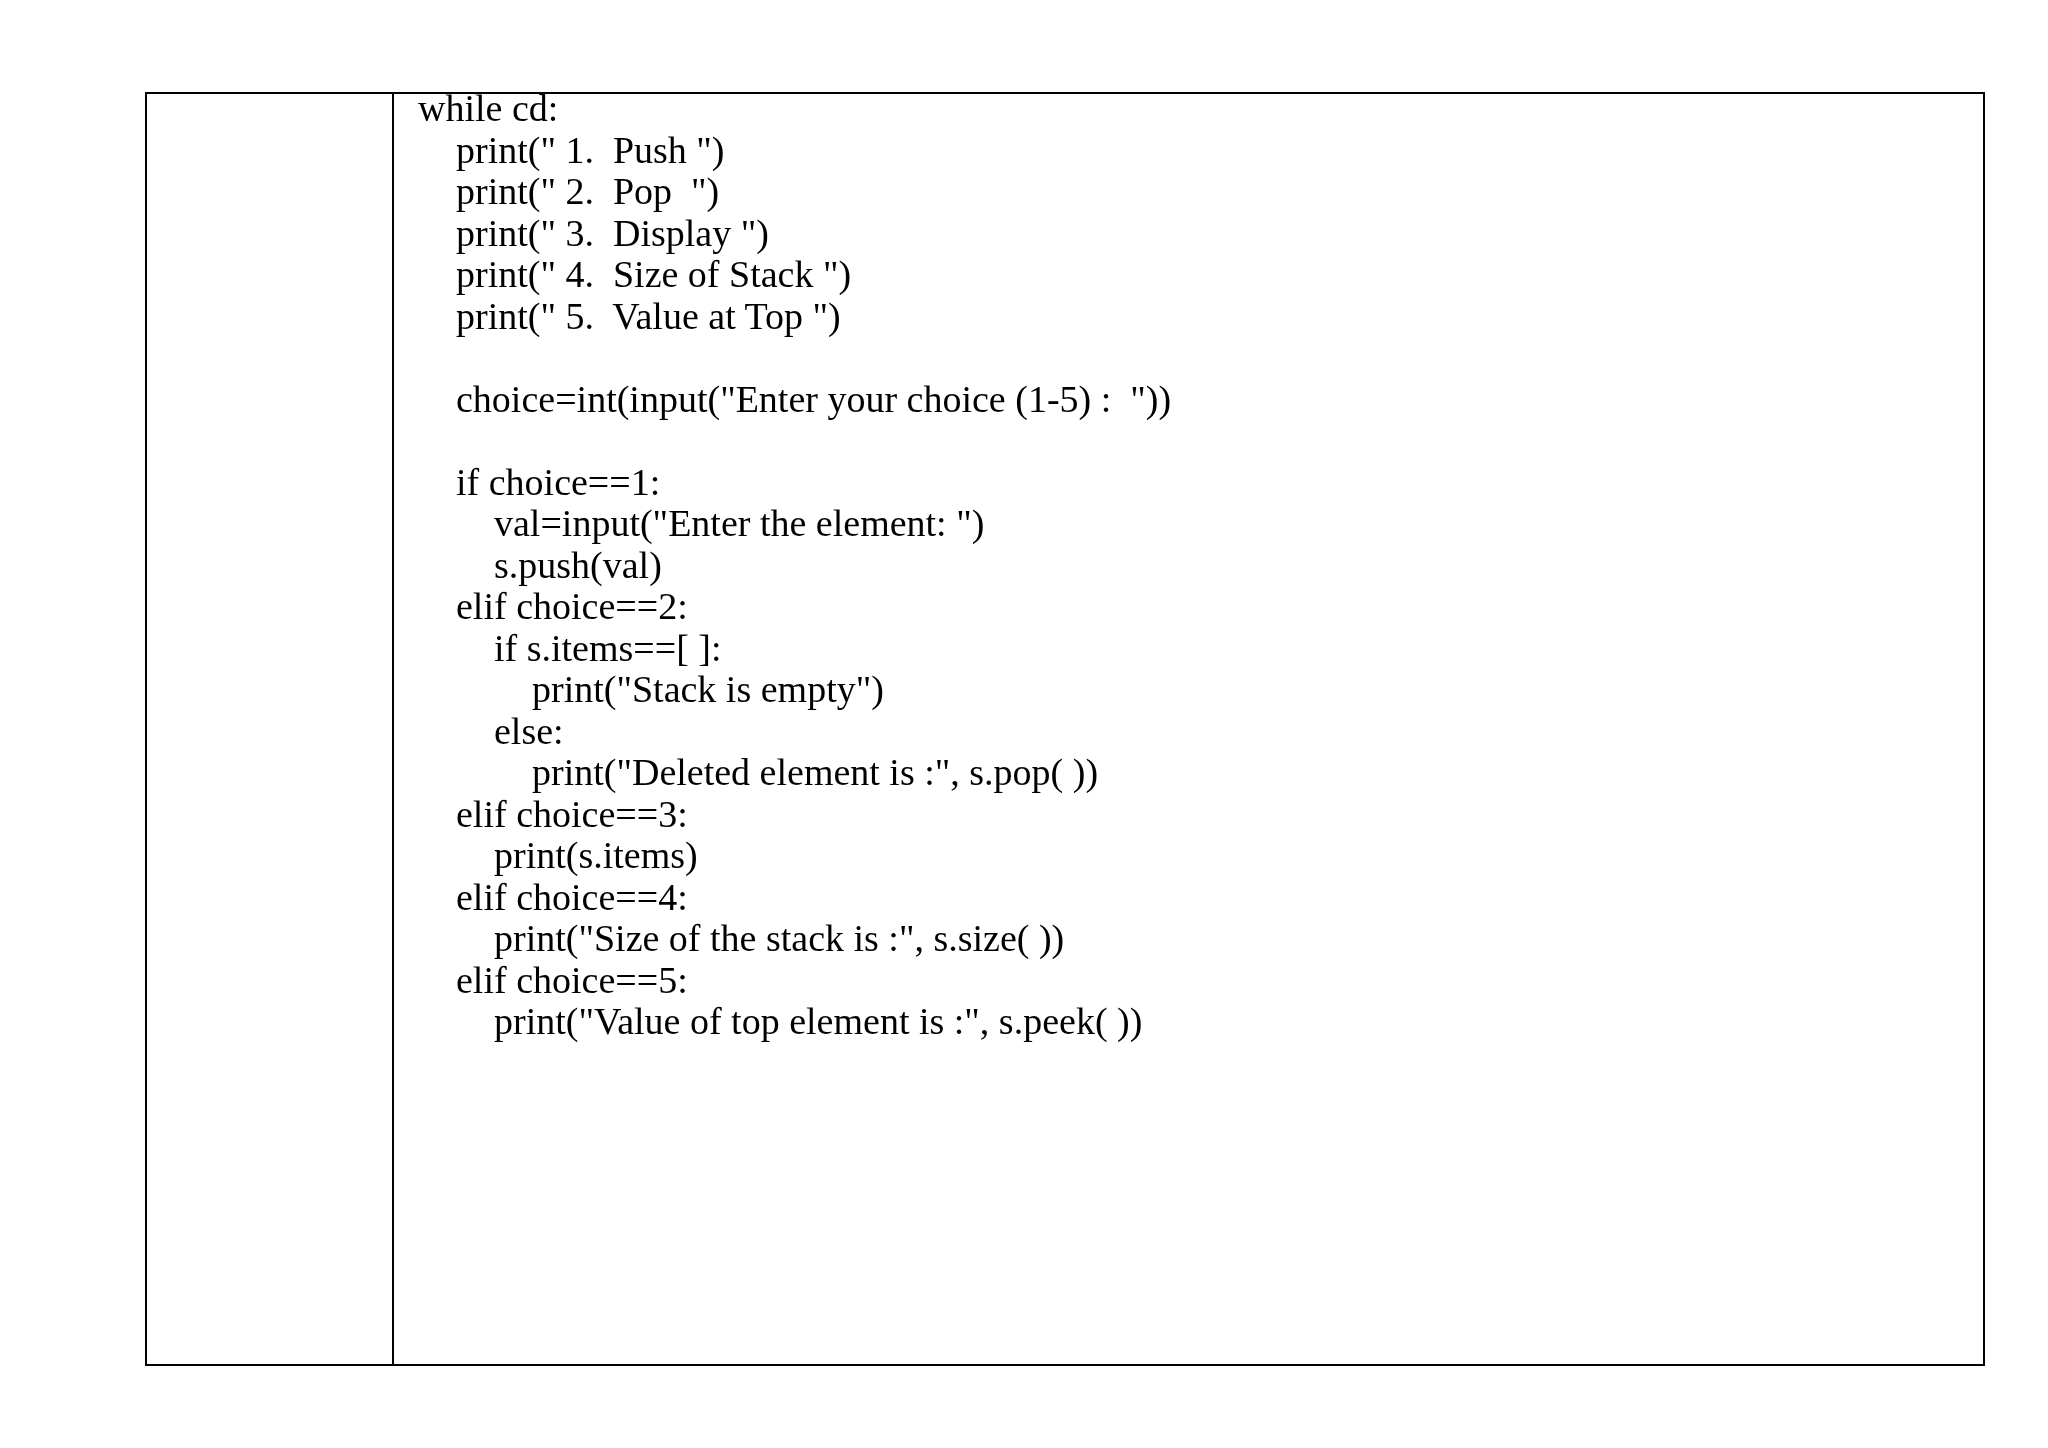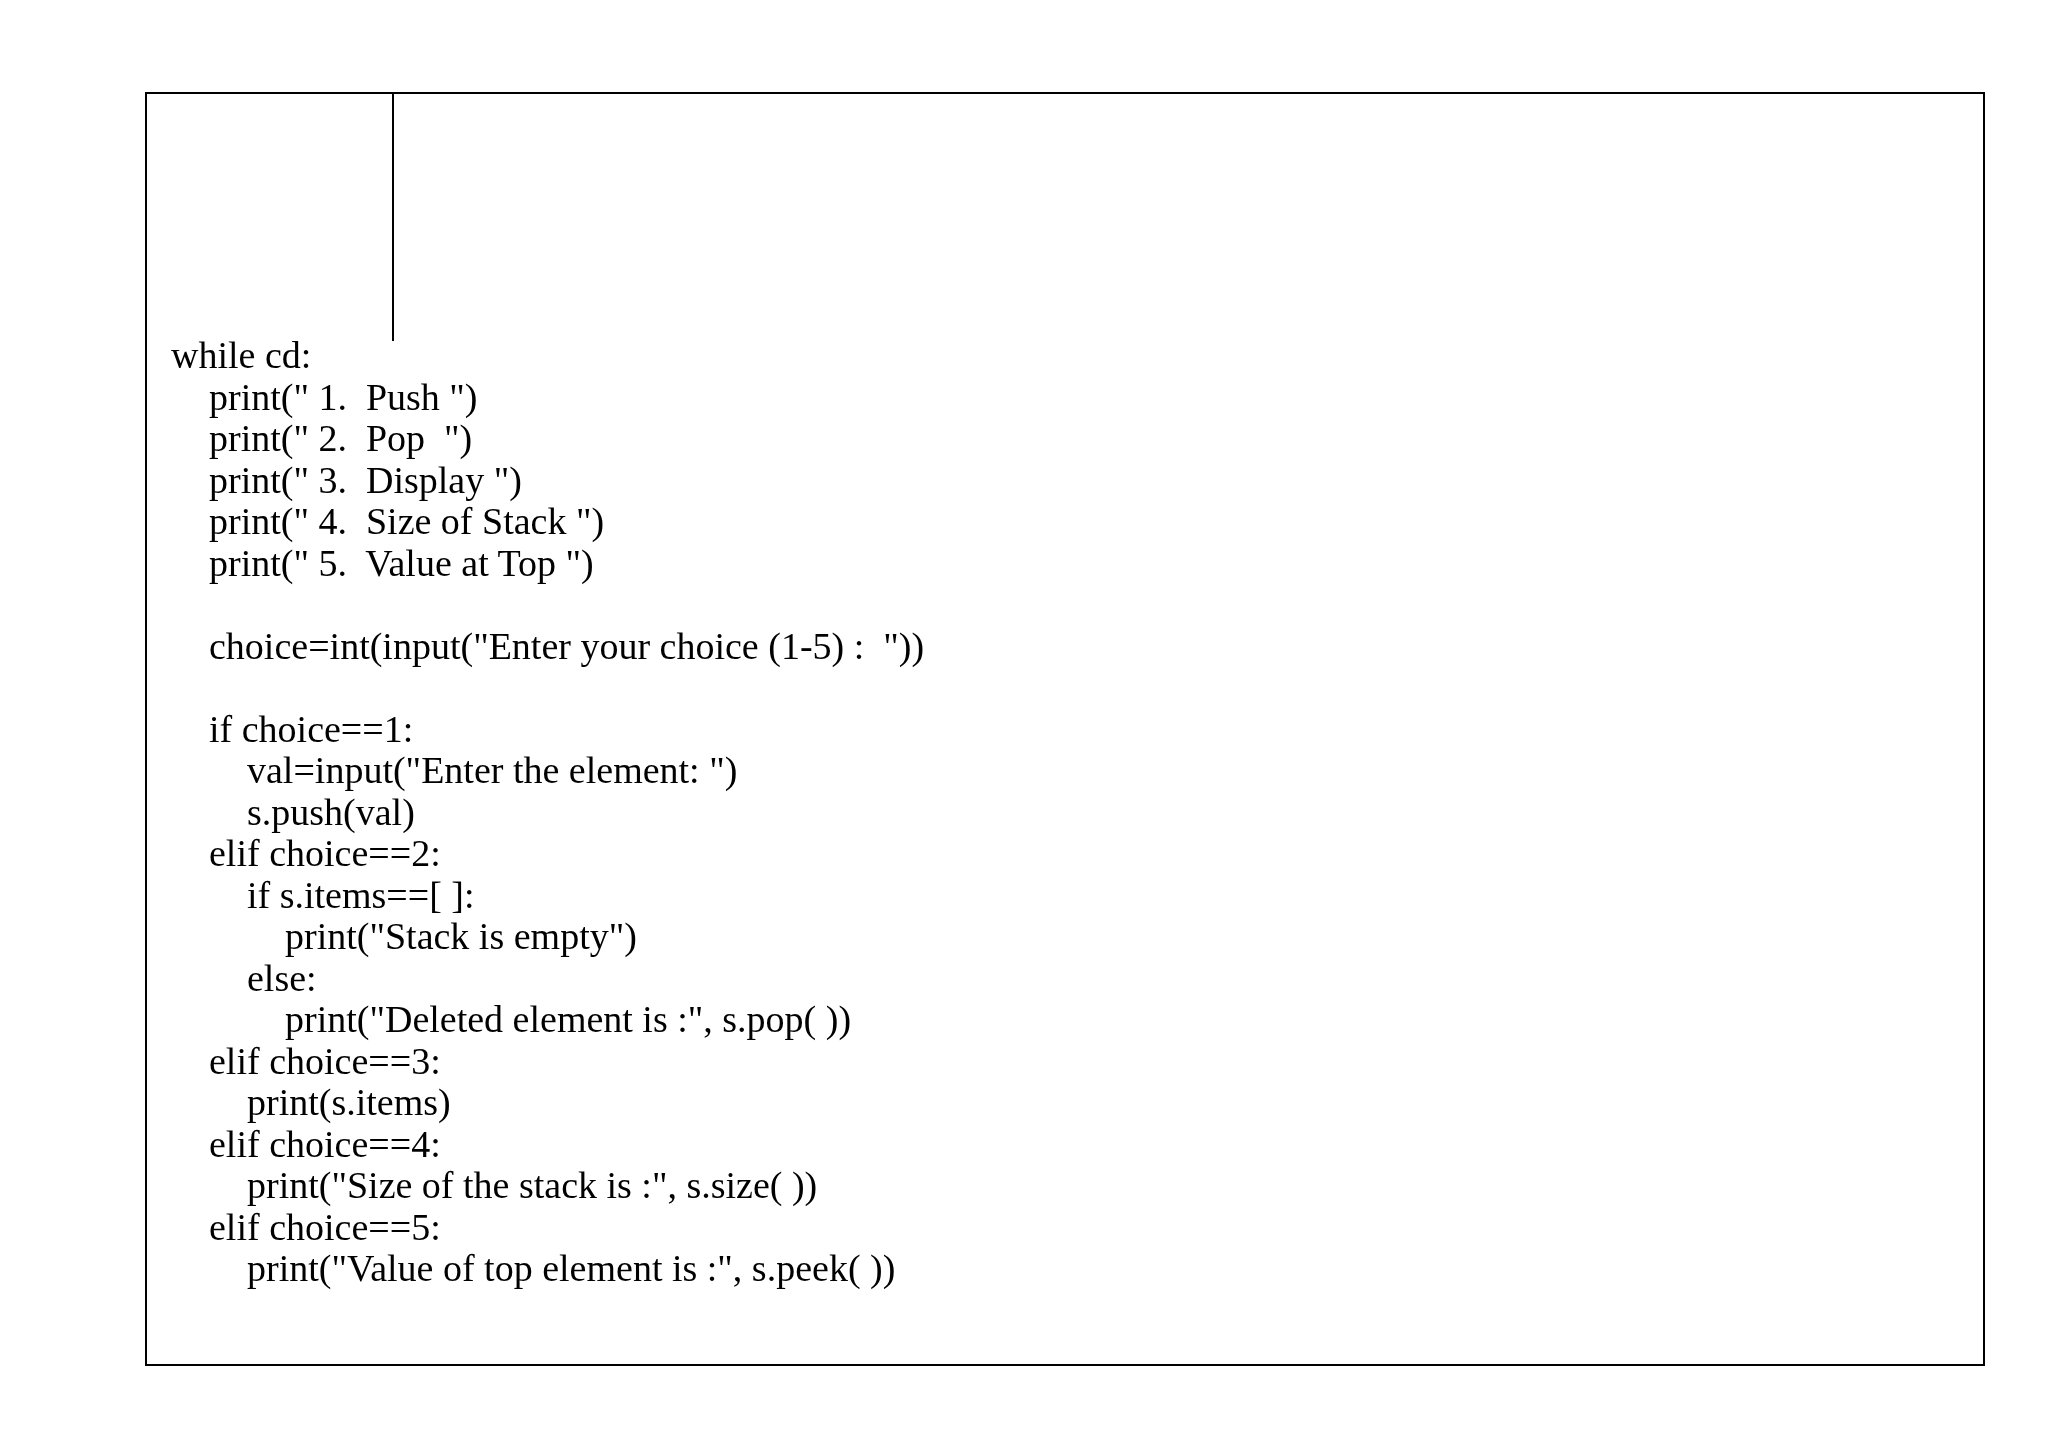--- a/index.html
+++ b/index.html
@@ -24,21 +24,20 @@
     position: absolute;
     left: 145px;
     top: 92px;
     width: 1840px;
     height: 1274px;
     box-sizing: border-box;
     border: 2px solid #000000;
     display: flex;
     background: #ffffff;
     overflow: hidden;
-    flex-direction: column;
   }
   .col-left {
     width: 247px;
     flex: 0 0 247px;
     box-sizing: border-box;
     border-right: 2px solid #000000;
     background: #ffffff;
   }
   .col-right {
     flex: 1 1 auto;

